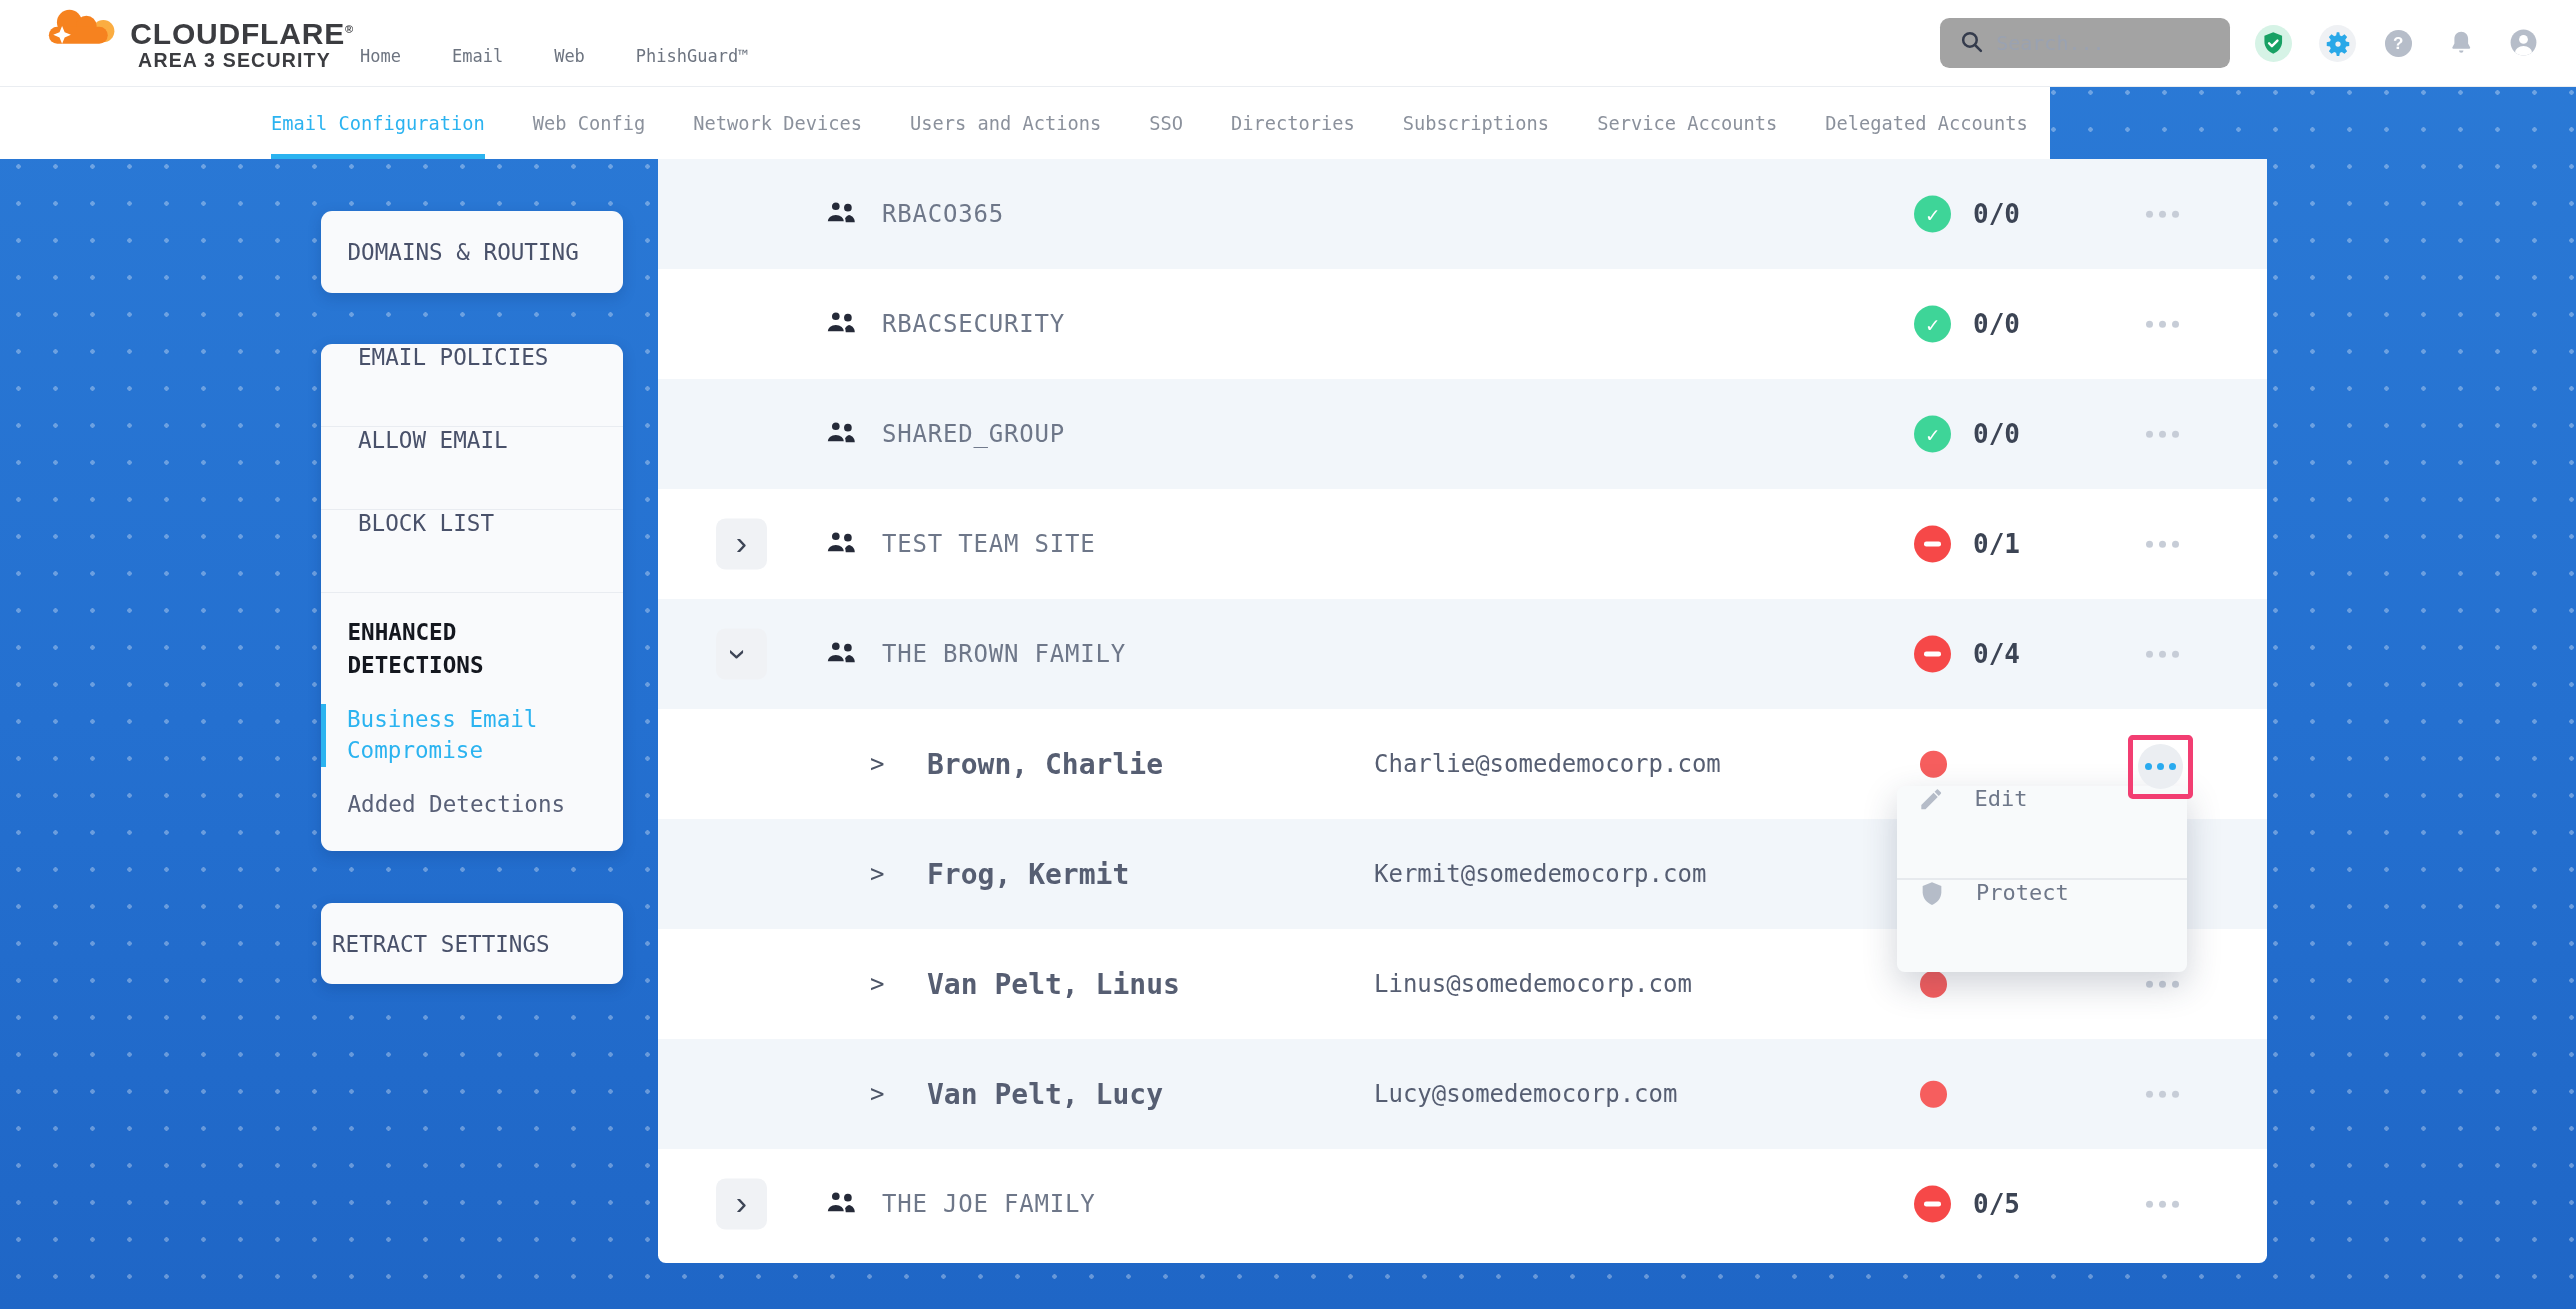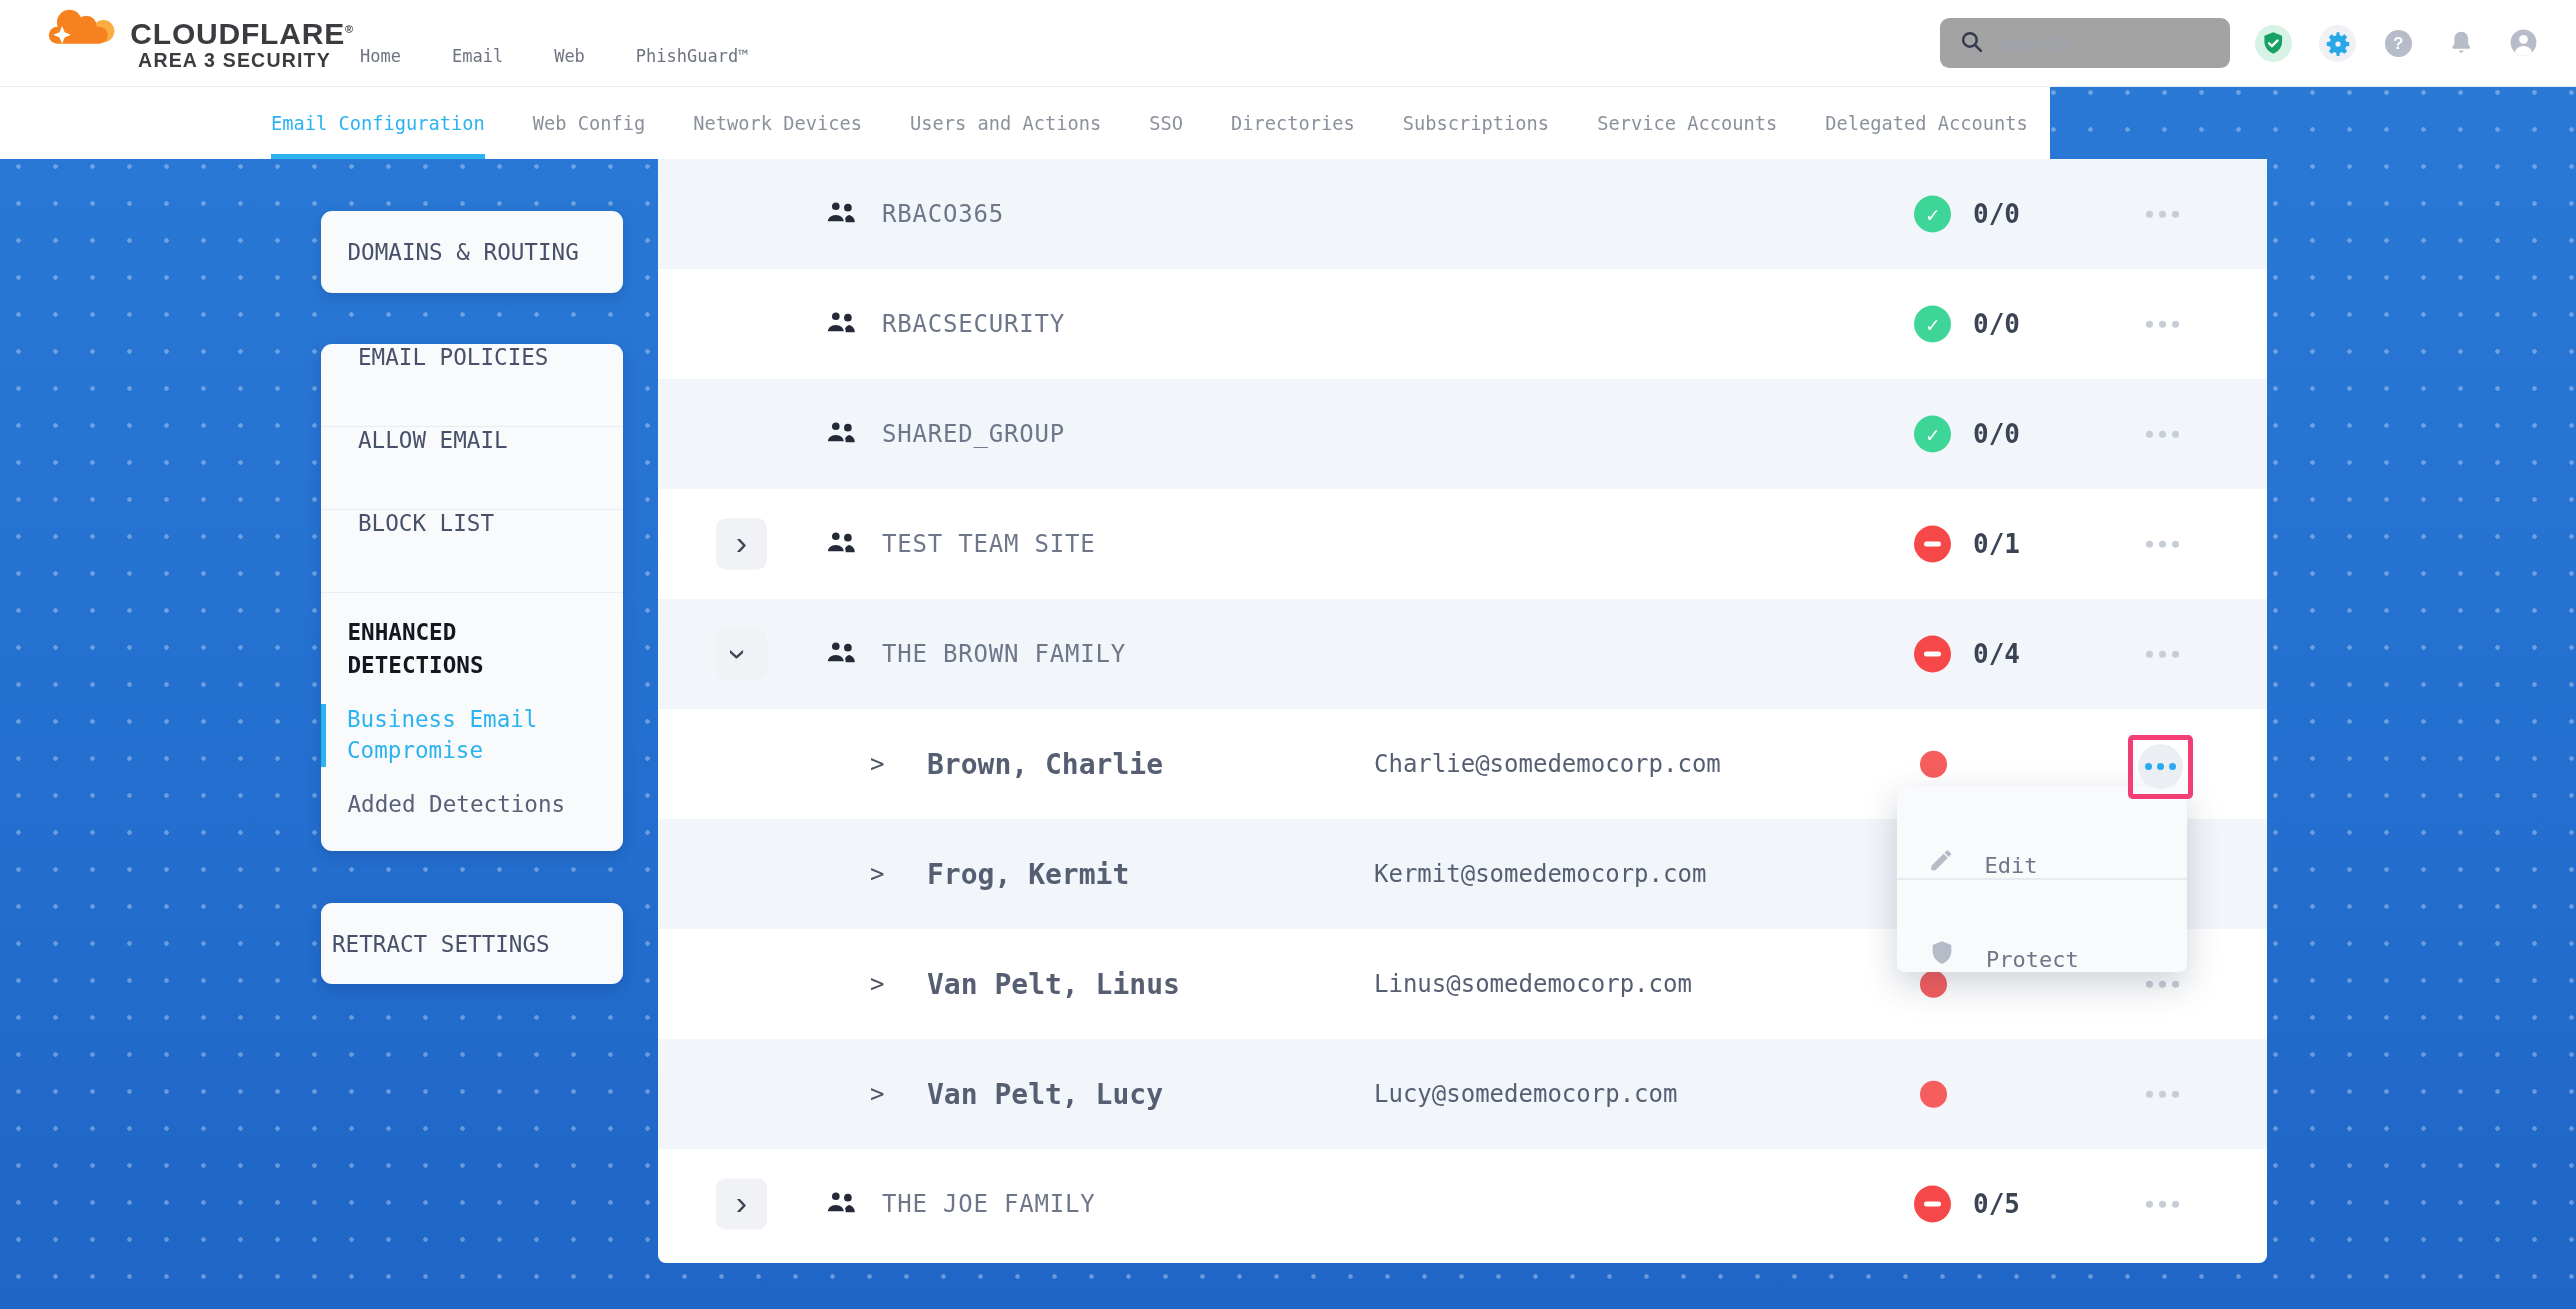--- a/index.html
+++ b/index.html
@@ -98,21 +98,21 @@
   .reddot{ left:1262px; width:26.5px; height:26.5px; border-radius:50%; background:#f65e5e; }
   .frac{ left:1315px; font-size:26px; font-weight:bold; color:#3c4454; }
   .dots{ left:1480px; display:flex; gap:6.2px; cursor:pointer; padding:7.8px; }
   .dots i{ width:7px; height:7px; border-radius:50%; background:#c7cdd7; }
 
   
   .menu{
     position:absolute; left:1897px; top:786px; width:290px; background:#f8fafb;
     border-radius:7.8px; box-shadow:0 12.5px 34px rgba(40,55,80,.22); z-index:50;
   }
-  .menu-item{ height:92px; display:flex; align-items:flex-end; padding-left:31px; gap:30px;
+  .menu-item{ height:92px; display:flex; align-items:flex-start; padding-left:21px; gap:30px;
               font-size:22px; color:#6e7789; cursor:pointer; }
   .menu-divider{ height:1.6px; background:#e7eaee; }
 
   .active-dots{
     position:absolute; left:2138px; top:744px; width:45px; height:45px; border-radius:50%;
     background:#ebeef2; display:flex; align-items:center; justify-content:center; gap:4.7px;
     z-index:60; cursor:pointer;
   }
   .active-dots i{ width:7px; height:7px; border-radius:50%; background:#29aaef; }
   .highlight-box{

